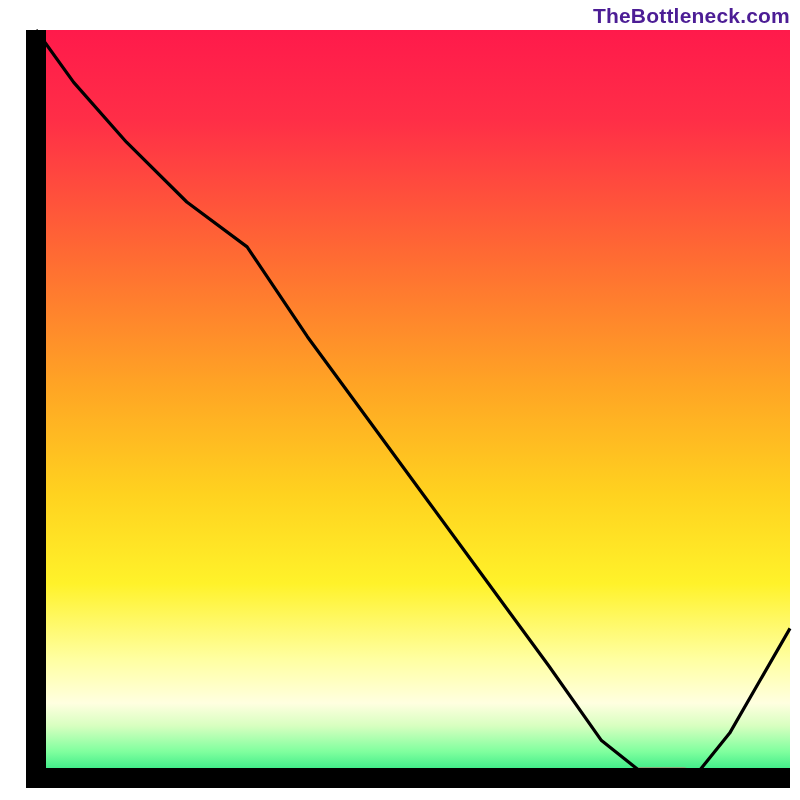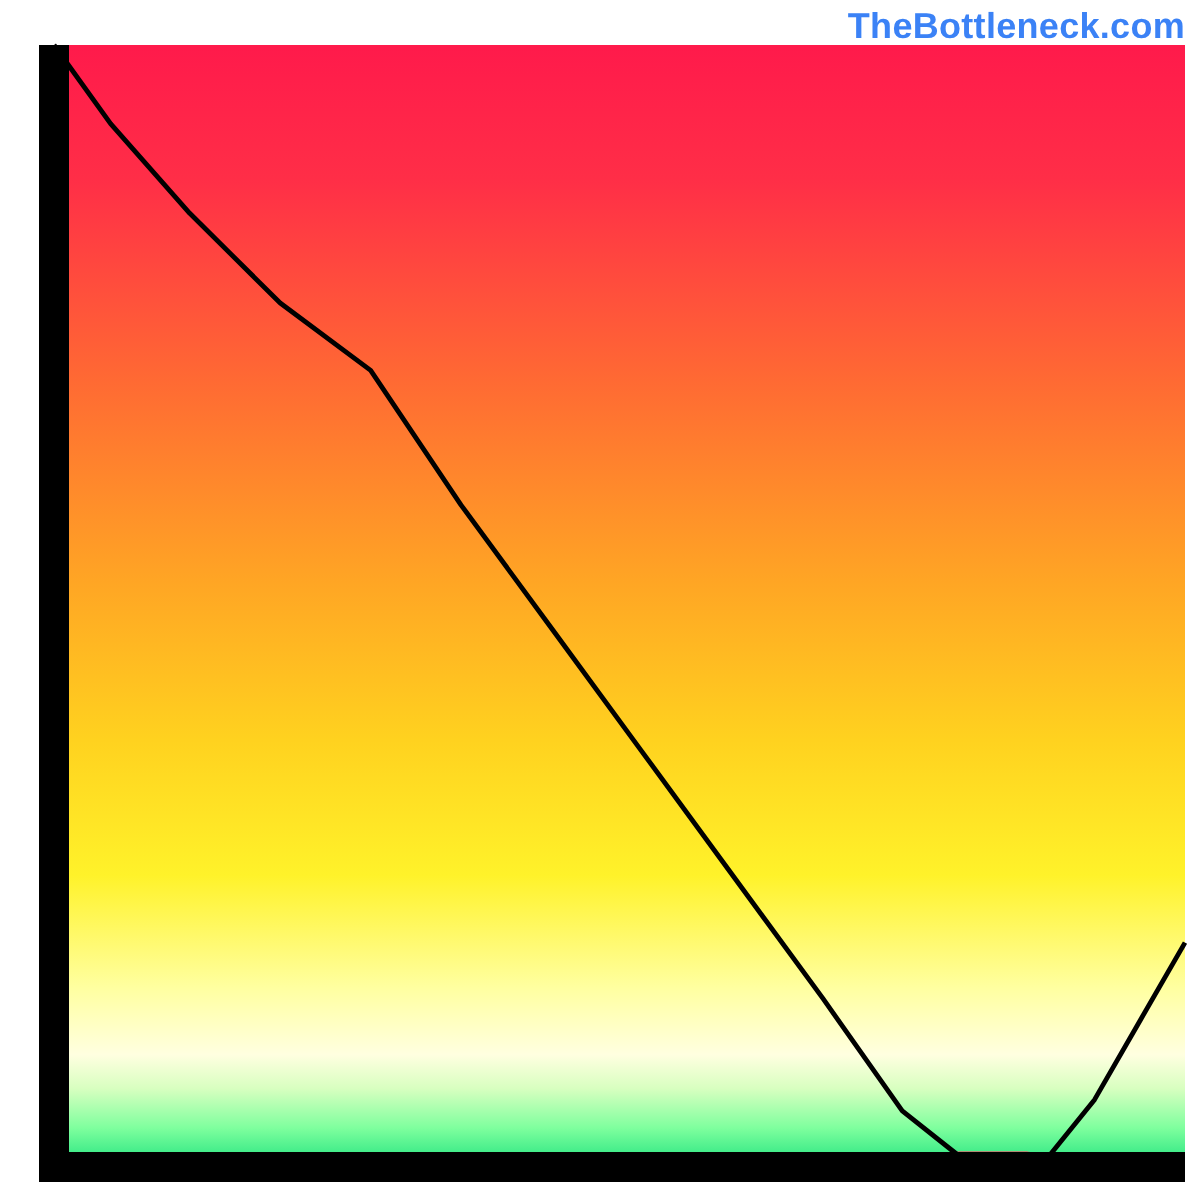--- a/index.html
+++ b/index.html
@@ -13,23 +13,23 @@
   }
   .frame {
     position: relative;
     width: 800px;
     height: 800px;
   }
   .watermark {
     position: absolute;
     top: 4px;
     right: 10px;
-    font-size: 24px;
+    font-size: 21px;
     font-weight: 600;
-    color: #3b82f6;
+    color: #4c1d95;
     letter-spacing: 0.2px;
   }
   svg {
     position: absolute;
     top: 0;
     left: 0;
   }
 </style>
 </head>
 <body>

